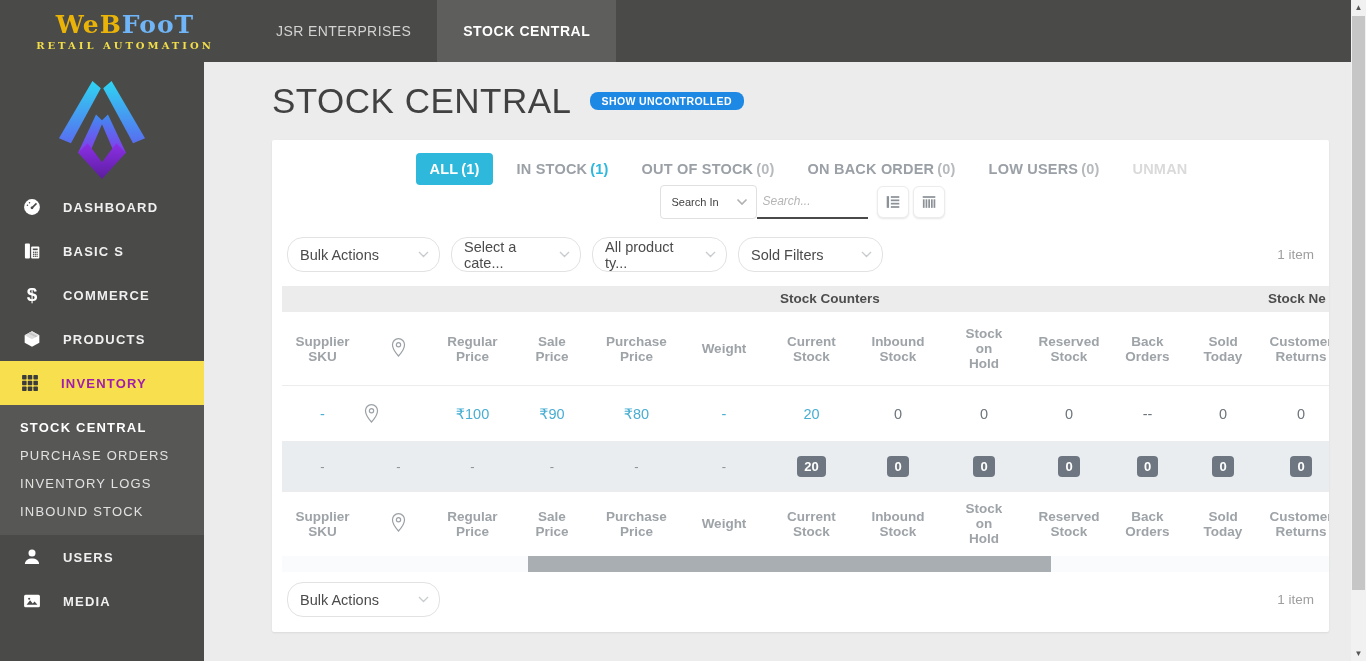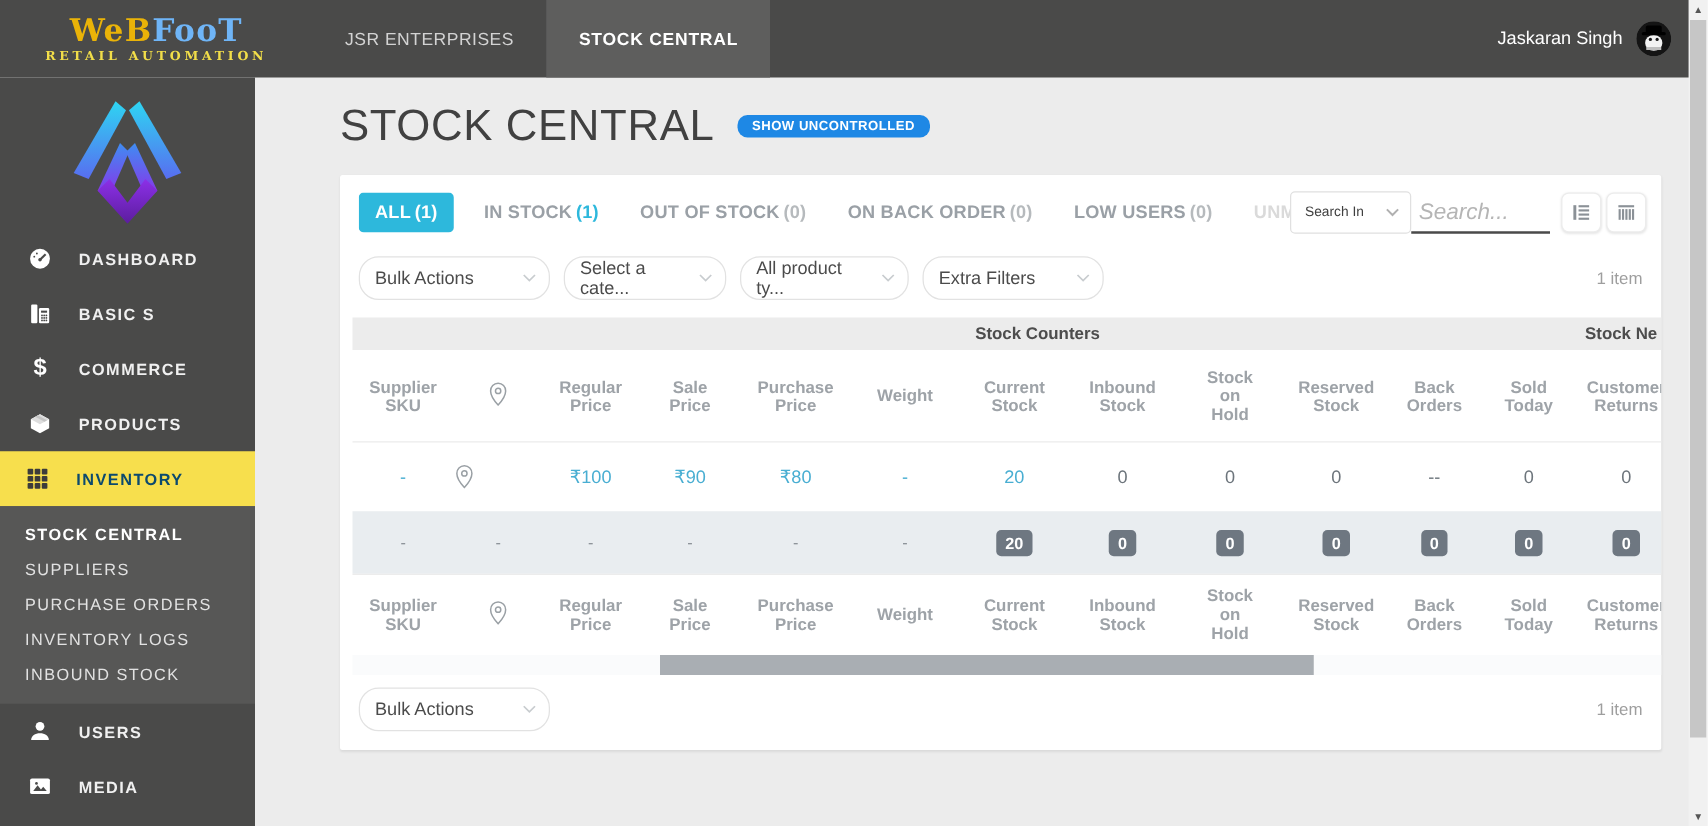--- a/index.html
+++ b/index.html
@@ -26,48 +26,48 @@
   .vscroll .arr { position:absolute; left:0; width:15px; height:15px; color:#555; font-size:8px; line-height:15px; text-align:center; }
   .vscroll .arr.up { top:0; } .vscroll .arr.down { bottom:0; }
   .vscroll .vthumb { position:absolute; left:1px; top:16px; width:13px; height:574px; background:#c6c6c6; }
 
   
   .sidebar { position:absolute; top:62px; left:0; width:204px; height:599px; background:#4a4a49; overflow:hidden; }
   .logo-mark { height:123px; display:flex; align-items:center; justify-content:center; }
   .sb-item { height:44px; display:flex; align-items:center; padding-left:21px; cursor:pointer; color:#f0f0f0; }
   .sb-item .ic { width:22px; height:22px; display:flex; align-items:center; justify-content:center; margin-right:20px; color:#fff; }
   .sb-item .lbl { font-size:13px; font-weight:bold; letter-spacing:1.2px; }
-  .sb-item.active { background:#f7df4d; color:#0c4a6e;padding-left:19px; }
+  .sb-item.active { background:#f7df4d; color:#a21caf;padding-left:19px; }
   .sb-item.active .ic { color:#3c3c3b; }
   .sb-submenu { background:#575756; padding:8px 0 10px 0; }
   .sb-subitem { height:28px; display:flex; align-items:center; padding-left:20px; cursor:pointer; }
   .sb-subitem .lbl { font-size:13px; letter-spacing:1.2px; color:#e2e2e2; }
   .sb-subitem.active .lbl { font-weight:bold; color:#fff; }
 
   
   .main { position:absolute; top:62px; left:250px; width:1101px; height:599px; background:#ececec; overflow:hidden; }
   .title-row { height:78px; display:flex; align-items:center; padding-left:22px; }
   .page-title { font-size:35px; font-weight:400; color:#414141; letter-spacing:.5px; }
   .blue-badge { margin-left:18px; background:#1e88e5; color:#fff; font-size:10.5px; font-weight:bold; letter-spacing:.4px; padding:3px 12px; border-radius:8px; cursor:pointer; }
 
   .card { margin:0 22px; width:1057px; background:#fff; border-radius:2px; box-shadow:0 1px 2px rgba(0,0,0,.08); overflow:hidden; }
 
-  .tabs-row { display:flex; align-items:center; padding:13px 12px 4px 15px; }
+  .tabs-row { display:flex; align-items:center; padding:13px 12px 4px 15px;flex-direction:column; }
   .status-tabs { flex:1; display:flex; align-items:center; overflow:hidden; white-space:nowrap; }
   .ptab { flex:none; font-size:14.5px; font-weight:bold; color:#9aa0a6; letter-spacing:.2px; margin-right:33px; cursor:pointer; }
   .ptab .cnt { color:#b6babd; margin-left:3px; }
   .ptab.active { background:#2db8dc; color:#fff; padding:8px 13px; border-radius:4px; margin-right:24px; }
   .ptab.active .cnt { color:#fff; }
   .ptab.accent-count .cnt { color:#2db8dc; }
   .ptab.faded { color:#dadada; margin-right:0; }
   .search-cluster { flex:none; display:flex; align-items:center; }
   .search-scope { width:97px; height:34px; background:#fff; border:1px solid #e0e0e0; border-radius:4px; display:flex; align-items:center; padding:0 8px 0 11px; cursor:pointer; }
   .search-scope .sc-label { font-size:11px; color:#3f3f3f; }
   .search-scope .chev { margin-left:auto; display:flex; }
-  .search-input { width:111px; height:34px; border:none; border-bottom:2px solid #4a4a4a; font-size:18px; color:#333; padding:0 6px; outline:none; background:transparent; font-family:inherit; }
+  .search-input { width:111px; height:34px; border:none; border-bottom:2px solid #4a4a4a; font-size:12px; color:#333; padding:0 6px; outline:none; background:transparent; font-family:inherit; }
   .search-input::placeholder { font-style:italic; color:#b5b5b5; }
   .vbtn { width:32px; height:32px; background:#fff; border:1px solid #ececec; border-radius:6px; box-shadow:0 1px 2px rgba(0,0,0,.1); display:flex; align-items:center; justify-content:center; margin-left:4px; cursor:pointer; }
   .vbtn:first-of-type { margin-left:9px; }
 
   .filters-row { display:flex; align-items:center; padding:14px 12px 14px 15px; }
   .sel { height:35px; background:#fff; border:1px solid #e2e2e2; border-radius:16px; display:flex; align-items:center; padding:0 10px 0 12px; margin-right:11px; cursor:pointer; }
   .sel .sel-label { font-size:14.5px; color:#4b4b4b; }
   .sel .chev { margin-left:auto; display:flex; }
   .item-count { margin-left:auto; font-size:13.5px; color:#9e9e9e; padding-right:3px; }
 
@@ -105,32 +105,20 @@
   <div class="navbar">
     <div class="brand">
       <div class="brand-line1"><span class="brand-p1">WeB</span><span class="brand-p2">FooT</span></div>
       <div class="brand-line2">RETAIL AUTOMATION</div>
     </div>
     <div class="nav-tabs" id="nav-tabs">
         <div class="nav-tab">JSR ENTERPRISES</div>
         <div class="nav-tab active">STOCK CENTRAL</div>
       </div>
     <div class="nav-spacer"></div>
-    <div class="nav-user">
-      <span class="uname">Jaskaran Singh</span>
-      <span class="avatar" id="avatar-slot"><svg width="28" height="28" viewBox="0 0 28 28">
-            <circle cx="14" cy="14" r="14" fill="#141414"></circle>
-            <ellipse cx="14" cy="17.3" rx="6.9" ry="6.3" fill="#f2f2f2"></ellipse>
-            <path d="M8 20.5h12v2.4H8z" fill="#bdbdbd"></path>
-            <rect x="7.6" y="3.4" width="12.8" height="6" rx="1.5" fill="#000"></rect>
-            <rect x="4.4" y="8.5" width="19.2" height="2.7" rx="1.3" fill="#000"></rect>
-            <circle cx="11.3" cy="14.5" r="1.3" fill="#1a1a1a"></circle>
-            <circle cx="16.7" cy="14.5" r="1.3" fill="#1a1a1a"></circle>
-          </svg></span>
-    </div>
   </div>
 
   <div class="sidebar">
     <div class="logo-mark" id="logo-mark">
         <svg width="122" height="110" viewBox="0 0 100 92">
           <defs>
             <linearGradient id="lgA" x1="0" y1="0" x2="0" y2="1">
               <stop offset="0" stop-color="#2ed5f2"></stop>
               <stop offset="1" stop-color="#586df0"></stop>
             </linearGradient>
@@ -214,23 +202,20 @@
                 <rect x="9.3" y="16.1" width="5.4" height="5.4" rx=".9"></rect>
                 <rect x="16.1" y="16.1" width="5.4" height="5.4" rx=".9"></rect>
               </svg>
             </span>
             <span class="lbl">INVENTORY</span>
           </div>
         </div>
         <div class="sb-submenu">
           <div class="sb-subitem active">
             <span class="lbl">STOCK CENTRAL</span>
-          </div>
-          <div class="sb-subitem">
-            <span class="lbl">SUPPLIERS</span>
           </div>
           <div class="sb-subitem">
             <span class="lbl">PURCHASE ORDERS</span>
           </div>
           <div class="sb-subitem">
             <span class="lbl">INVENTORY LOGS</span>
           </div>
           <div class="sb-subitem">
             <span class="lbl">INBOUND STOCK</span>
           </div>
@@ -332,21 +317,21 @@
           </div>
           <div class="sel" style="width: 135px; gap: 26px;">
             <span class="sel-label">All product ty...</span>
             <span class="chev">
               <svg width="11" height="7" viewBox="0 0 11 7">
                 <polyline points="1,1 5.5,5.5 10,1" fill="none" stroke="#c8cccf" stroke-width="1.4"></polyline>
               </svg>
             </span>
           </div>
           <div class="sel" style="width: 145px;">
-            <span class="sel-label">Extra Filters</span>
+            <span class="sel-label">Sold Filters</span>
             <span class="chev">
               <svg width="11" height="7" viewBox="0 0 11 7">
                 <polyline points="1,1 5.5,5.5 10,1" fill="none" stroke="#c8cccf" stroke-width="1.4"></polyline>
               </svg>
             </span>
           </div>
           <span class="item-count">1 item</span>
       </div>
 
       <div class="tbl">

